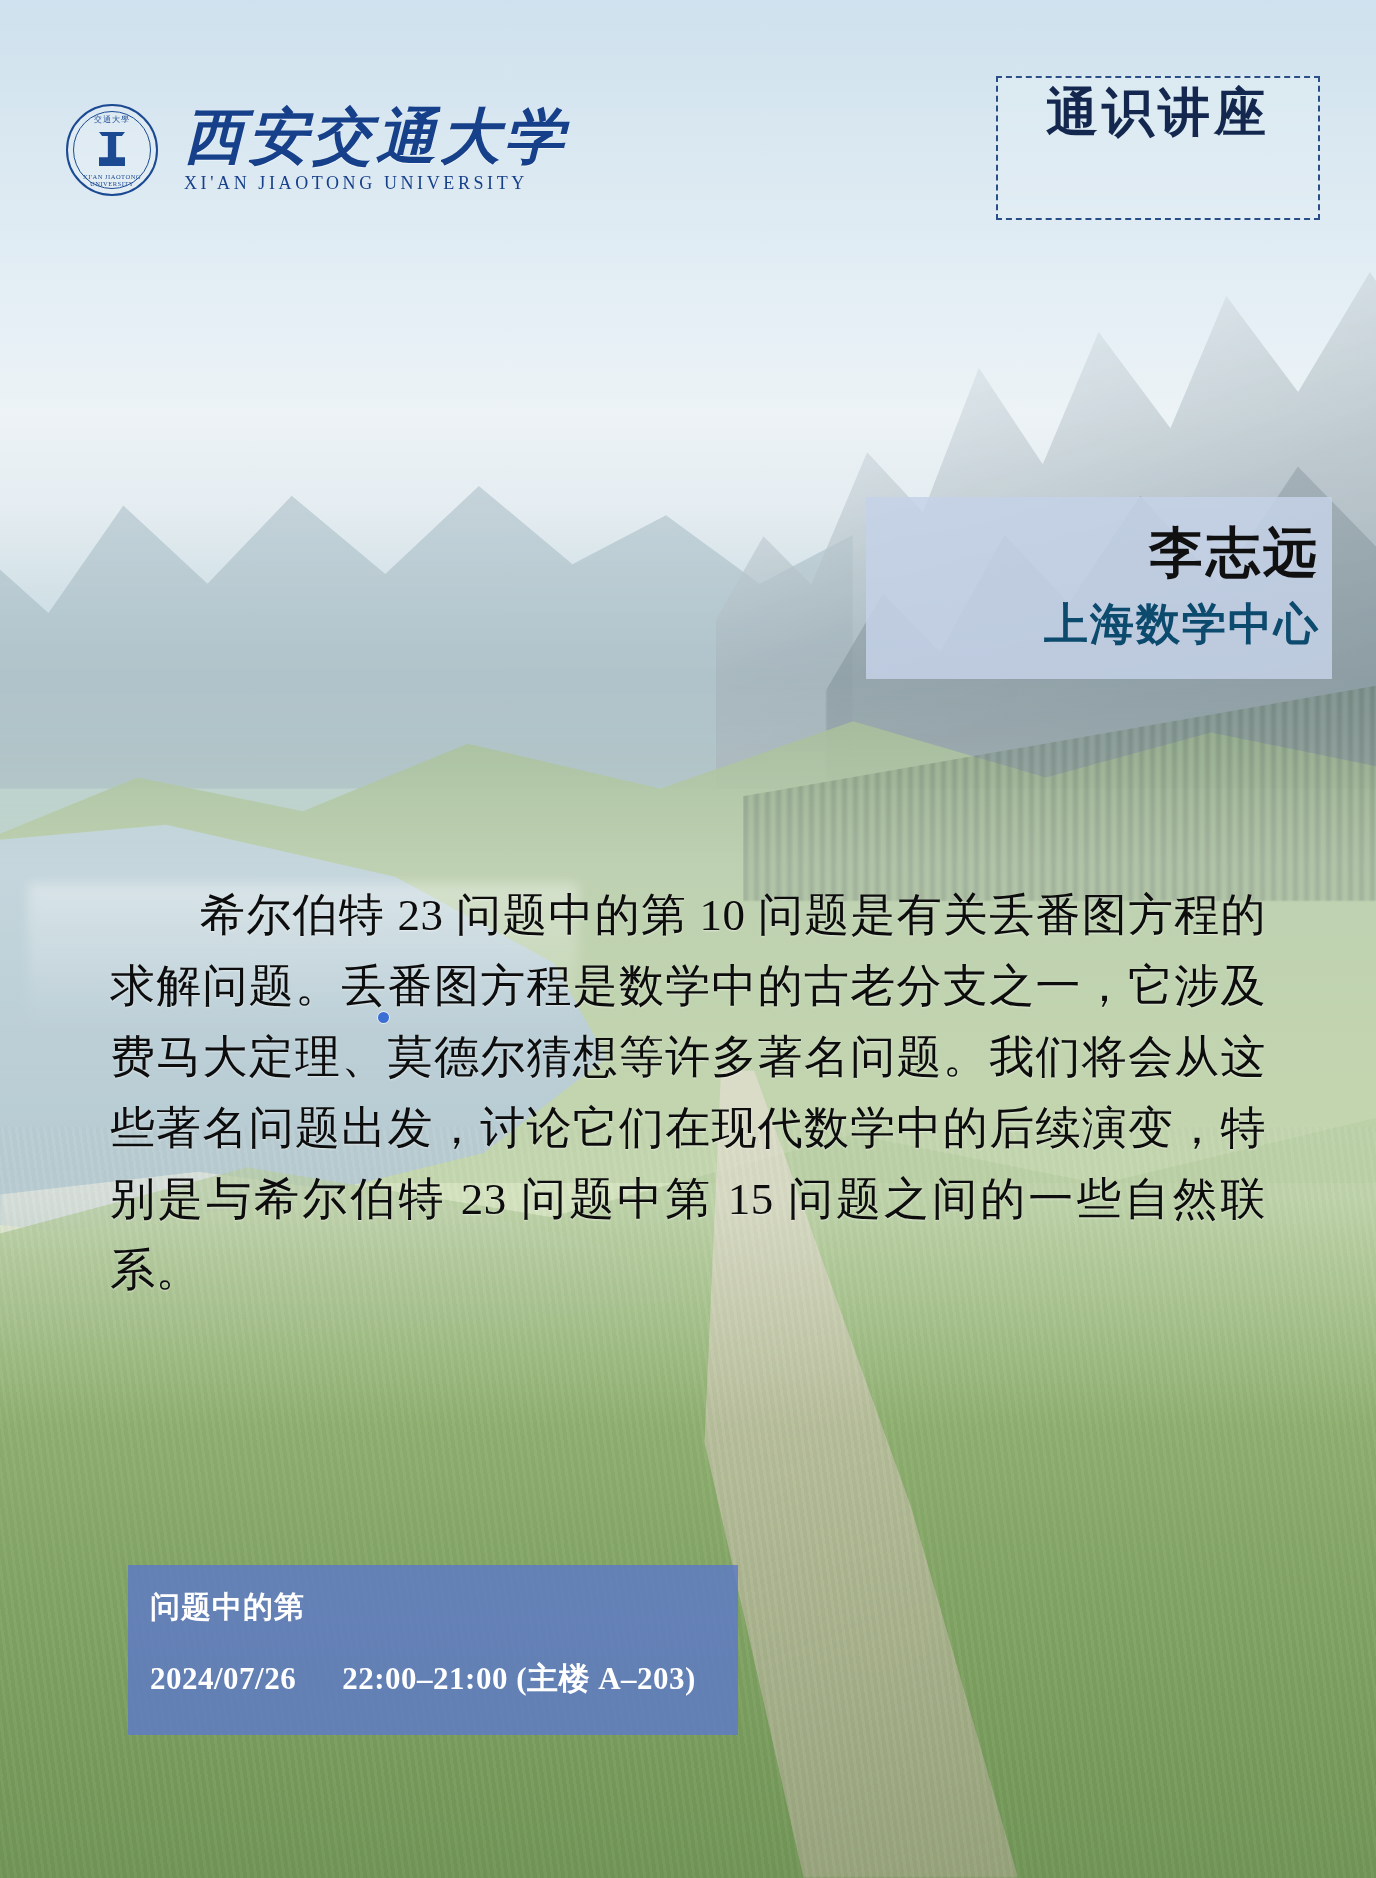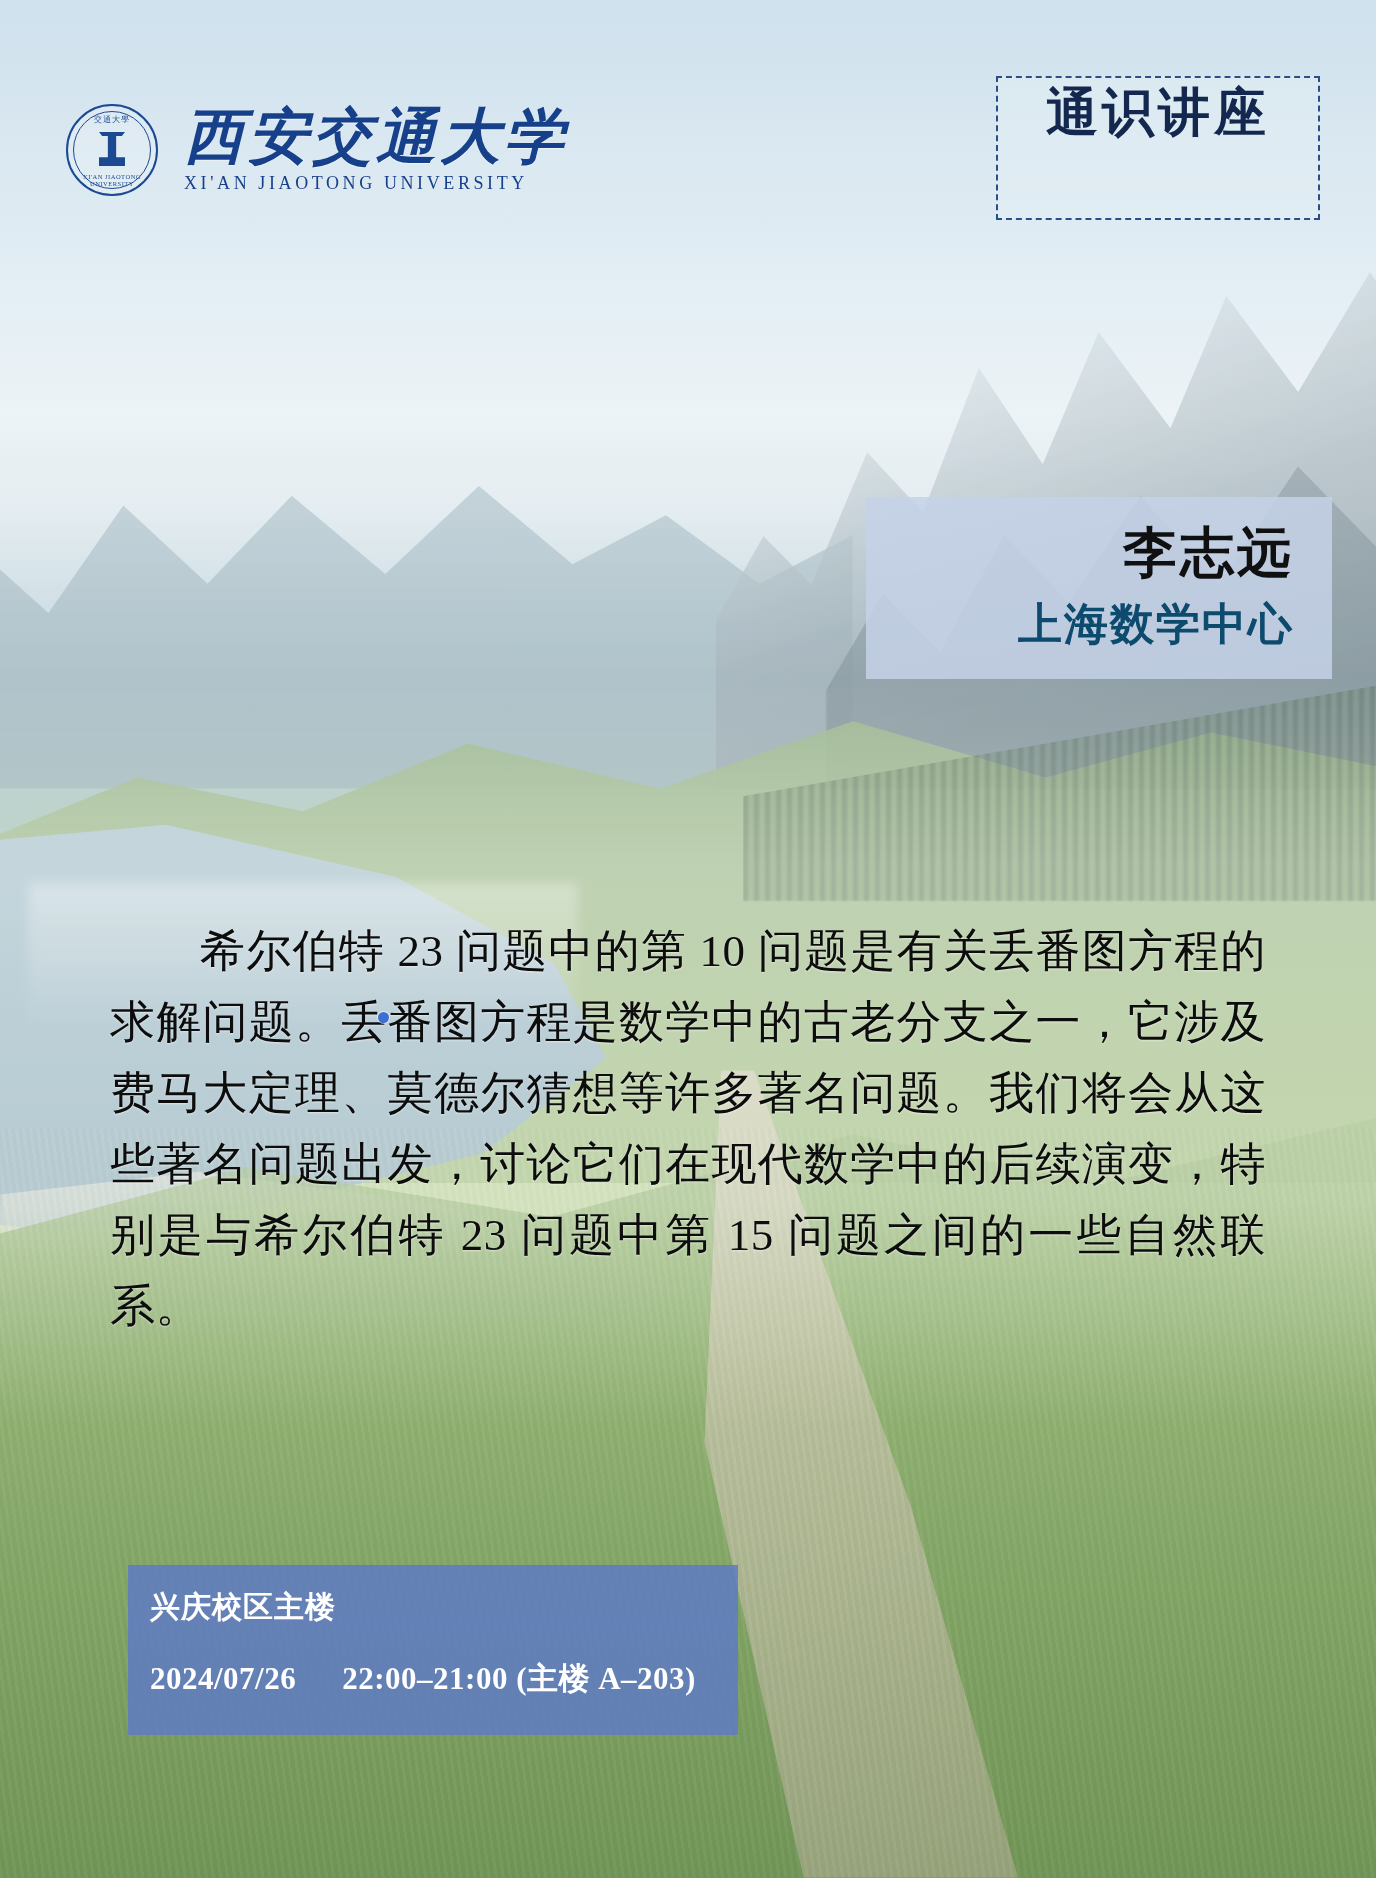--- a/index.html
+++ b/index.html
@@ -302,21 +302,21 @@
     position: absolute;
     right: 44px;
     top: 497px;
     width: 466px;
     height: 182px;
     background: rgba(197,210,232,0.86);
     display: flex;
     flex-direction: column;
     align-items: flex-end;
     justify-content: center;
-    padding-right: 38px;
+    padding-right: 12px;
     box-sizing: border-box;
   }
   .speaker-name {
     font-family: "Liberation Serif", serif;
     font-weight: 700;
     font-size: 54px;
     color: #101010;
     letter-spacing: 3px;
     line-height: 1.25;
   }
@@ -328,21 +328,21 @@
     letter-spacing: 2px;
     line-height: 1.4;
     margin-top: 6px;
   }
 
   
   .abstract {
     position: absolute;
     left: 110px;
     right: 110px;
-    top: 916px;
+    top: 880px;
     font-family: "Liberation Serif", serif;
     font-size: 45px;
     line-height: 1.58;
     color: #0d0d0d;
     text-align: justify;
     text-indent: 90px;
     letter-spacing: 0.5px;
     text-shadow: 0 1px 2px rgba(255,255,255,0.5);
   }
 
@@ -427,21 +427,21 @@
 
 
     <div class="speaker-box">
       <div class="speaker-name">李志远</div>
       <div class="speaker-affil">上海数学中心</div>
     </div>
 
     <div class="abstract">希尔伯特 23 问题中的第 10 问题是有关丢番图方程的求解问题。丢番图方程是数学中的古老分支之一，它涉及费马大定理、莫德尔猜想等许多著名问题。我们将会从这些著名问题出发，讨论它们在现代数学中的后续演变，特别是与希尔伯特 23 问题中第 15 问题之间的一些自然联系。</div>
 
     <div class="info-bar">
-      <div class="venue">兴庆校区主楼</div>
+      <div class="venue">问题中的第</div>
       <div class="datetime-row">
         <span>2024/07/26</span>
         <span>22:00–21:00 (主楼 A–203)</span>
       </div>
     </div>
 
     <div class="cursor-dot"></div>
   </div>
 </div>
 

